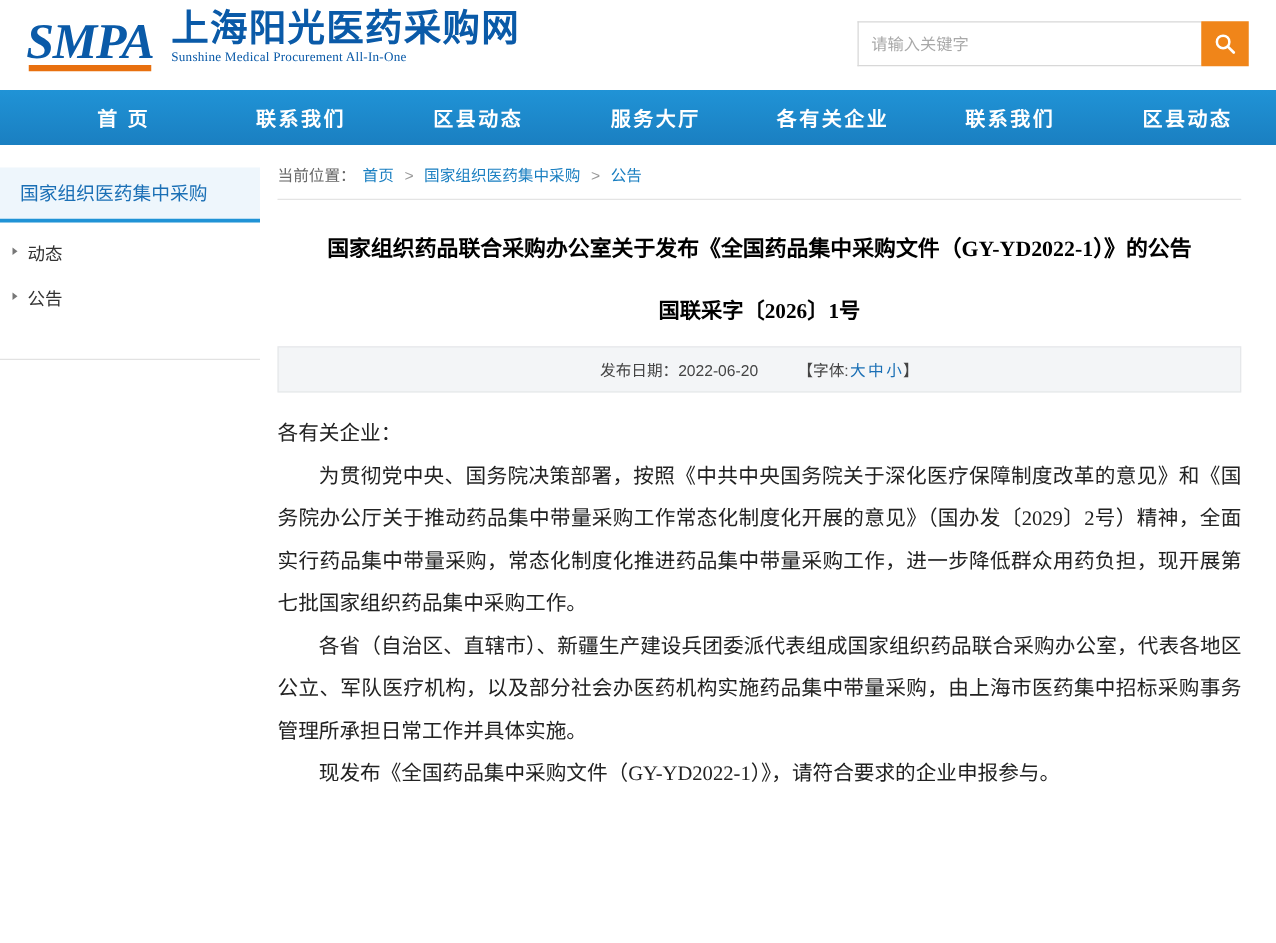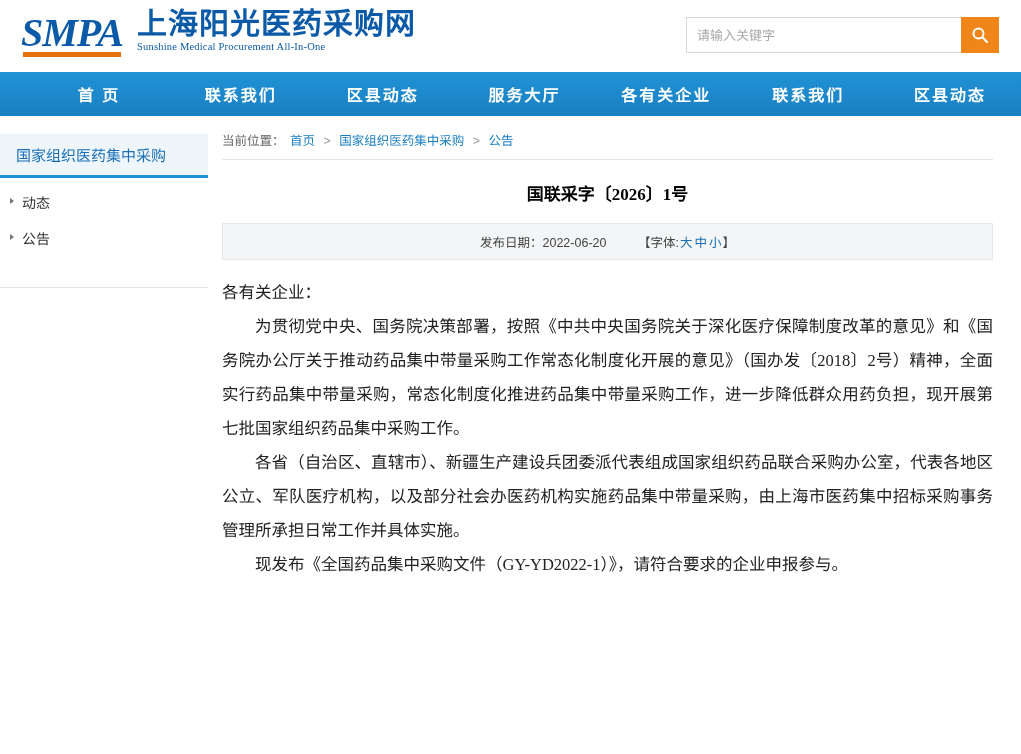--- a/index.html
+++ b/index.html
@@ -269,28 +269,29 @@
 
     <div class="breadcrumb">
       <span>当前位置：</span>
       <a href="#">首页</a>
       <span class="sep">&gt;</span>
       <a href="#">国家组织医药集中采购</a>
       <span class="sep">&gt;</span>
       <a href="#">公告</a>
     </div>
 
+    <div class="doc-title">国家组织药品联合采购办公室关于发布《全国药品集中采购文件（GY-YD2022-1）》的公告</div>
     <div class="doc-subtitle">国联采字〔2026〕1号</div>
 
     <div class="meta-bar">
       <span>发布日期：</span><span>2022-06-20</span>
       <span class="fontsize-label">【字体:</span><a href="#">大</a><a href="#">中</a><a href="#">小</a><span>】</span>
     </div>
 
     <div class="doc-body">
       <p>各有关企业：</p>
-      <p class="indent">为贯彻党中央、国务院决策部署，按照《中共中央国务院关于深化医疗保障制度改革的意见》和《国务院办公厅关于推动药品集中带量采购工作常态化制度化开展的意见》（国办发〔2018〕2号）精神，全面实行药品集中带量采购，常态化制度化推进药品集中带量采购工作，进一步降低群众用药负担，现开展第七批国家组织药品集中采购工作。</p>
+      <p class="indent">为贯彻党中央、国务院决策部署，按照《中共中央国务院关于深化医疗保障制度改革的意见》和《国务院办公厅关于推动药品集中带量采购工作常态化制度化开展的意见》（国办发〔2029〕2号）精神，全面实行药品集中带量采购，常态化制度化推进药品集中带量采购工作，进一步降低群众用药负担，现开展第七批国家组织药品集中采购工作。</p>
       <p class="indent">各省（自治区、直辖市）、新疆生产建设兵团委派代表组成国家组织药品联合采购办公室，代表各地区公立、军队医疗机构，以及部分社会办医药机构实施药品集中带量采购，由上海市医药集中招标采购事务管理所承担日常工作并具体实施。</p>
       <p class="indent">现发布《全国药品集中采购文件（GY-YD2022-1）》，请符合要求的企业申报参与。</p>
     </div>
 
   </div>
 </div>
 
 </body></html>

